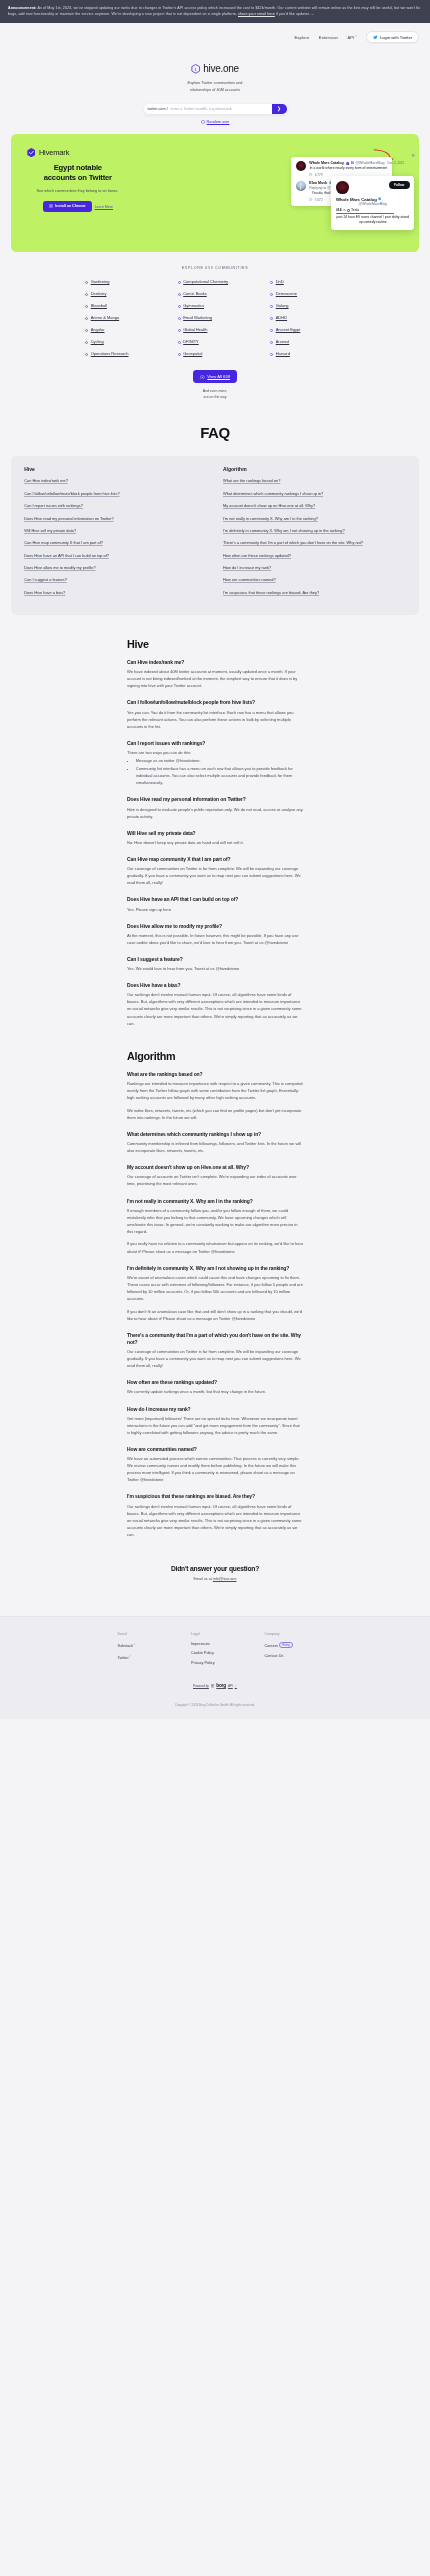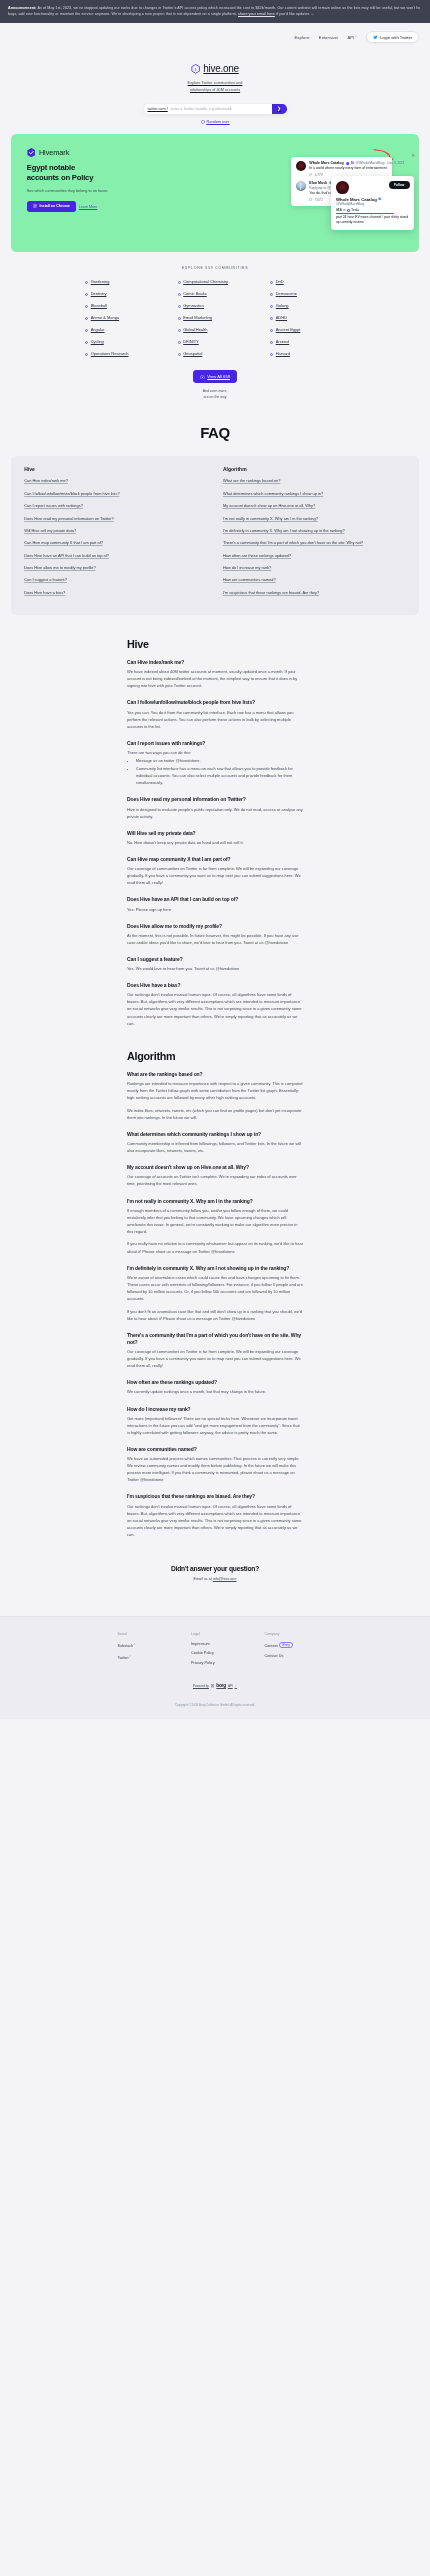--- a/index.html
+++ b/index.html
@@ -49,21 +49,21 @@
     border-radius: 13.4px;
     padding: 2.7px 6px;
     font-size: 4.2px;
     color: #24262e;
     box-shadow: 0 0.7px 0.7px rgba(16,24,40,.04);
     white-space: nowrap;
   }
   .tw-bird { width: 4.7px; height: 4.7px; display: block; }
 
   
-  .hero { text-align: center; padding: 12px 0 0; text-decoration: underline; }
+  .hero { text-align: center; padding: 12px 0 0; }
   .logo-row {
     display: flex; align-items: center; justify-content: center; gap: 2.7px;
   }
   .logo-hex { width: 9.4px; height: 10px; display: block; }
   .logo-word {
     font-size: 10px; font-weight: 400; letter-spacing: -0.3px; color: #14161c;
   }
   .tagline {
     margin-top: 6px;
     font-size: 3.8px;
@@ -104,25 +104,26 @@
     margin-top: 6px;
     font-size: 3.8px;
     color: #4726e0;
     display: flex; align-items: center; justify-content: center; gap: 2px;
   }
   .random-ico { width: 4px; height: 4px; display: block; }
 
   
   .hivemark {
     margin: 10.8px 10.8px 0;
-    background: #86efac;
+    background: #bef264;
     border-radius: 5.4px;
     position: relative;
     height: 118px;
     overflow: hidden;
+    text-align: center;
   }
   .hm-left { padding: 13.4px 0 0 16px; width: 118px; }
   .hm-brand { display: flex; align-items: center; gap: 3.4px; }
   .hm-badge { width: 8.7px; height: 9.4px; display: block; }
   .hm-brandname { font-size: 7.4px; letter-spacing: -0.1px; color: #16181d; }
   .hm-title {
     margin-top: 6px;
     font-size: 7.7px;
     font-weight: 700;
     line-height: 1.28;
@@ -377,21 +378,21 @@
   <div class="hm-left">
     <div class="hm-brand">
       <svg class="hm-badge" viewBox="0 0 24 26">
         <path d="M12 0 23 6.3v13L12 25.6 1 19.3v-13z" fill="#4726e0"></path>
         <path d="M6.6 12.8 10.4 16.6 17.4 9.2" fill="none" stroke="#fff" stroke-width="2.6" stroke-linecap="round" stroke-linejoin="round"></path>
       </svg>
       <span class="hm-brandname">Hivemark</span>
     </div>
     <div class="hm-title">
       <div>Egypt notable</div>
-      <div>accounts on Policy</div>
+      <div>accounts on Twitter</div>
     </div>
     <div class="hm-sub">See which communities they belong to on hover.</div>
     <div class="hm-cta">
       <svg class="chrome-ico" viewBox="0 0 24 24">
         <circle cx="12" cy="12" r="11" fill="none" stroke="#fff" stroke-width="2"></circle>
         <circle cx="12" cy="12" r="4.2" fill="none" stroke="#fff" stroke-width="2"></circle>
         <path d="M12 7.8H23M12 12 6.4 2.8M12 12 6.6 21.4" stroke="#fff" stroke-width="1.6" fill="none"></path>
       </svg>
       <span>Install on Chrome</span>
     </div>

